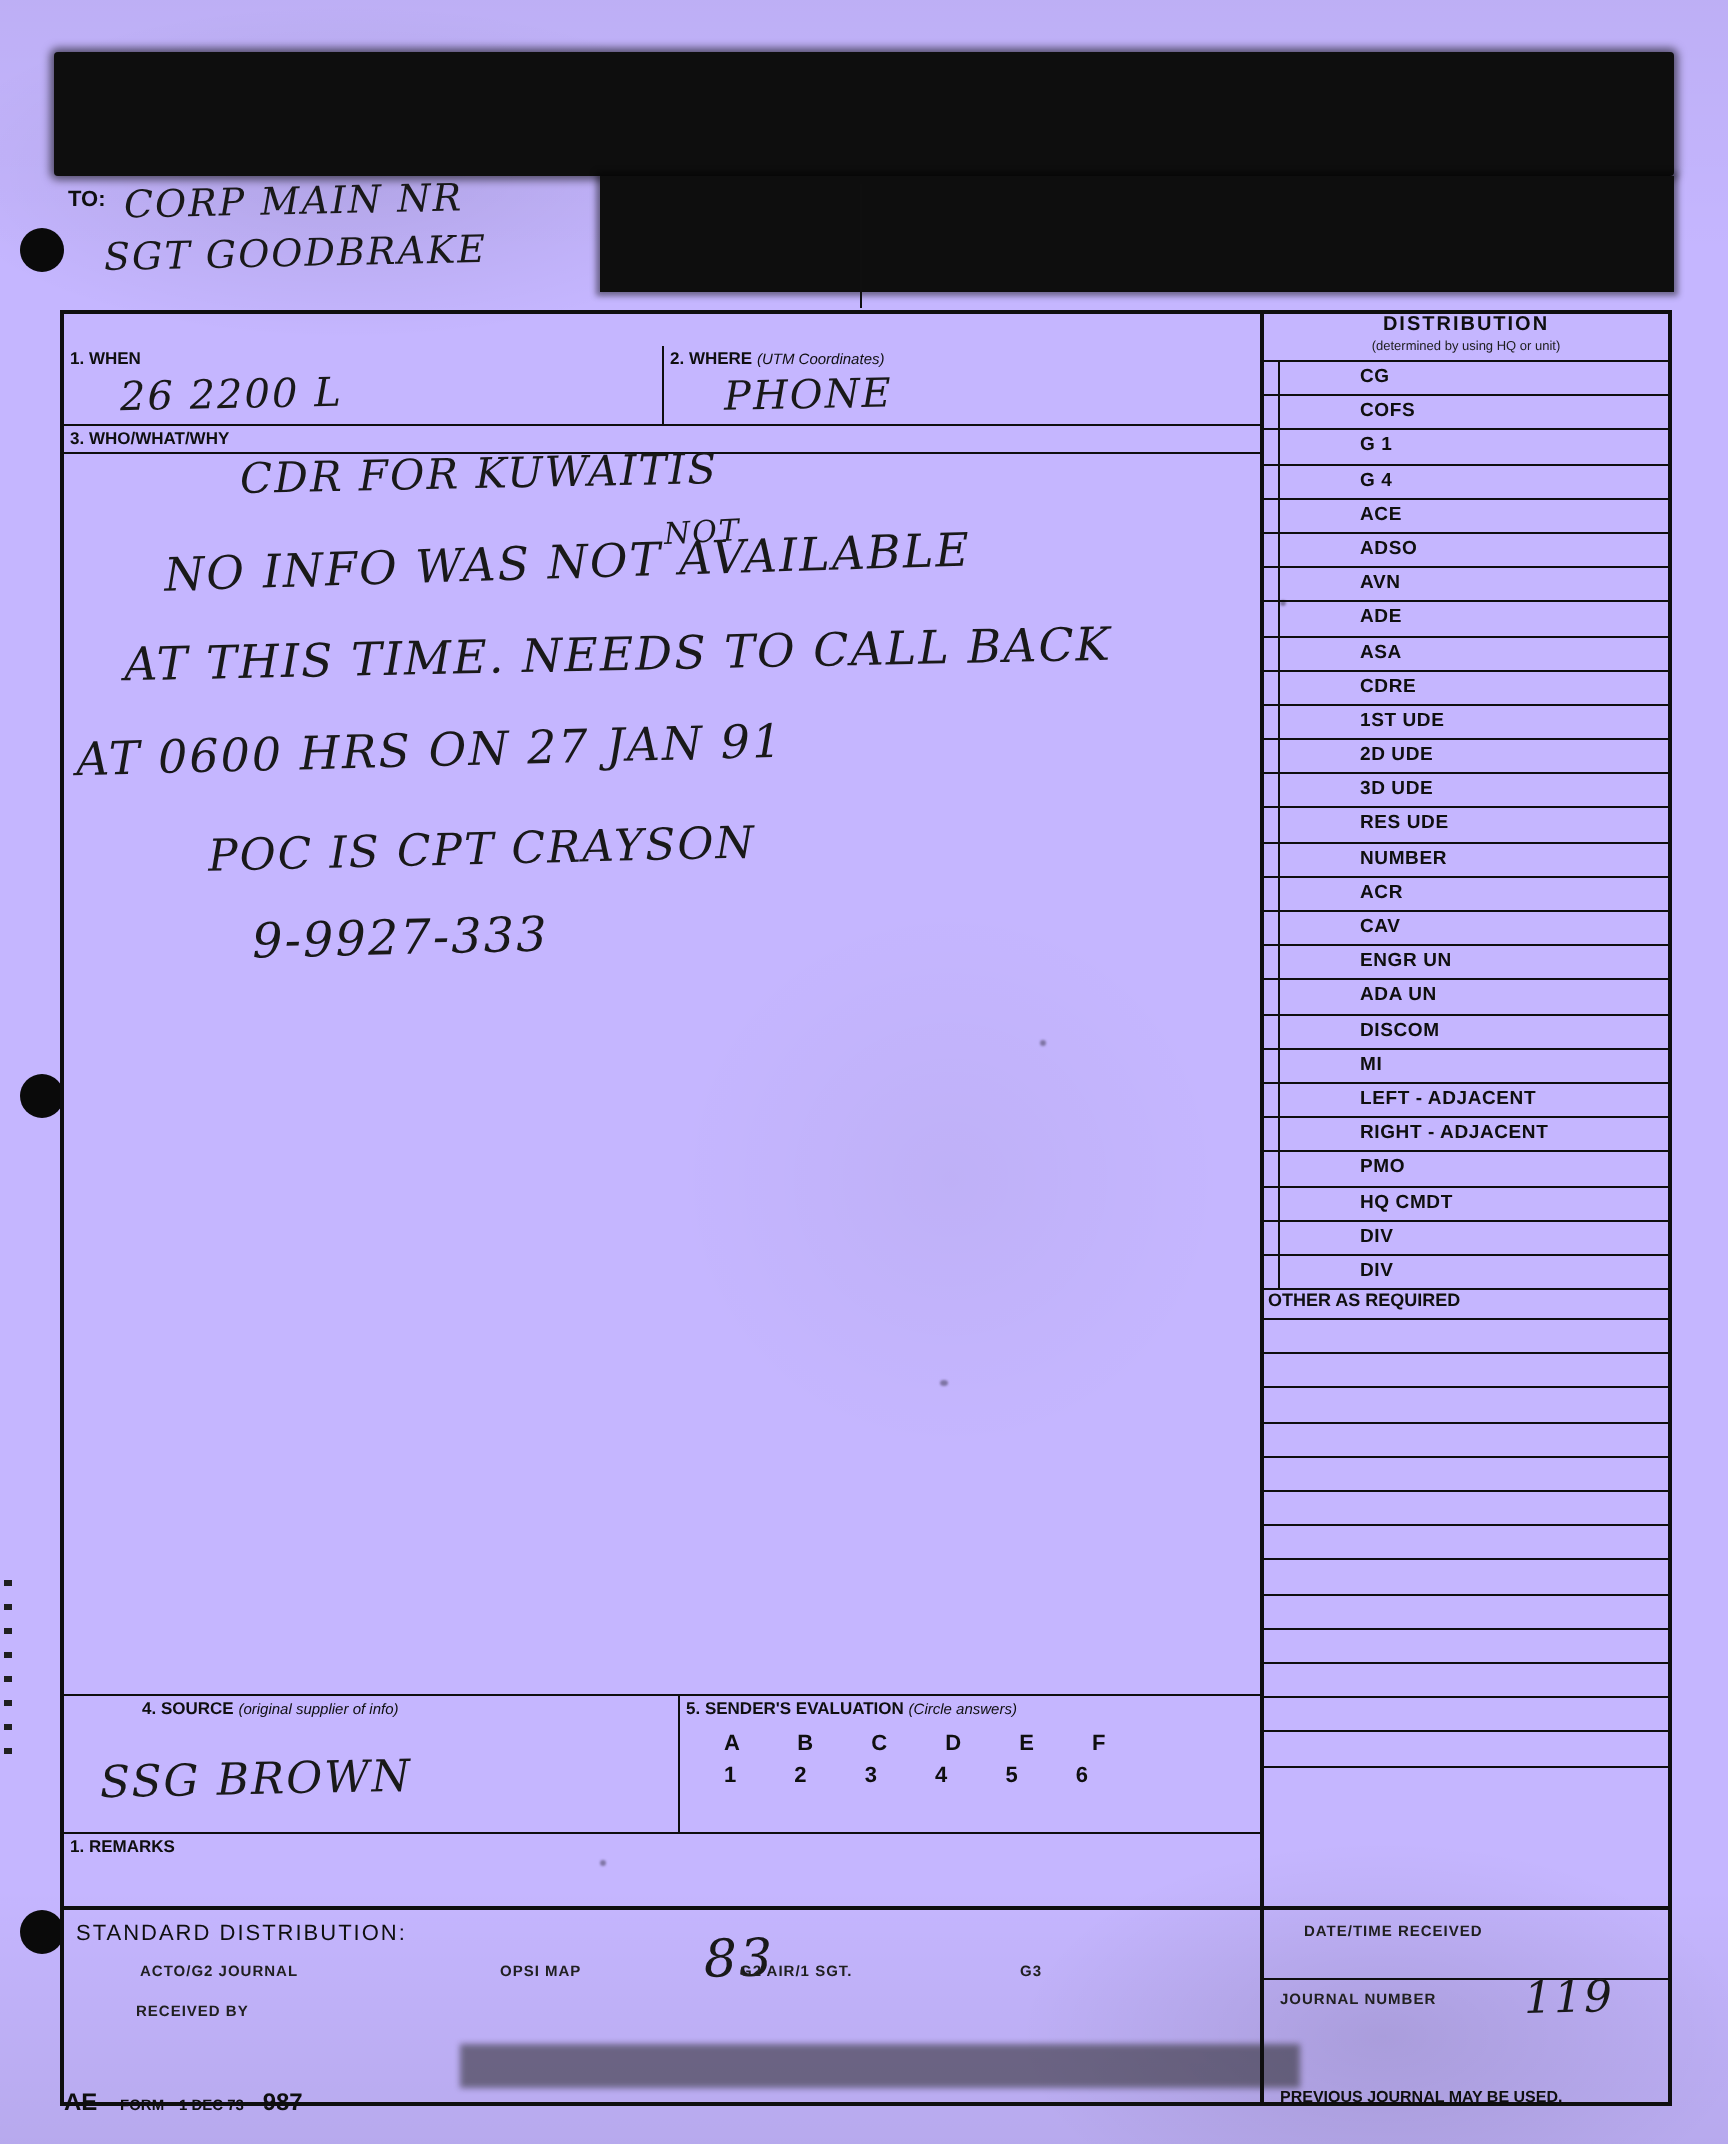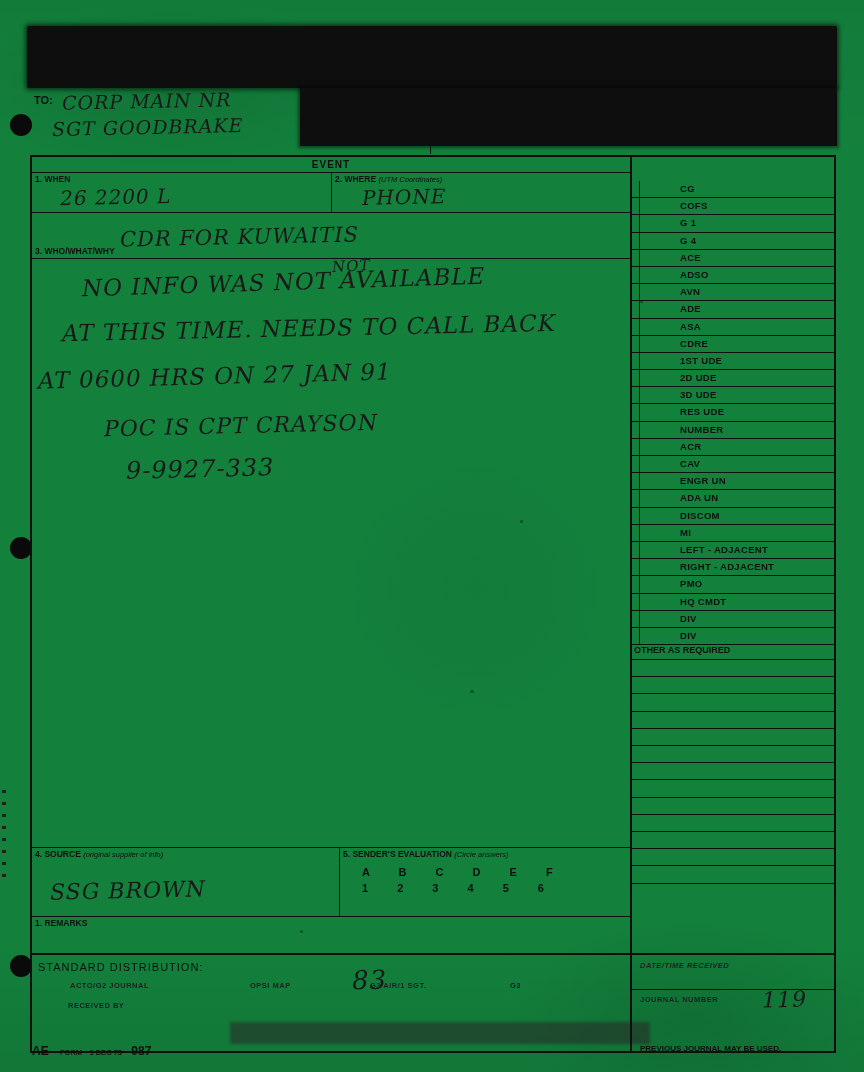--- a/index.html
+++ b/index.html
@@ -13,21 +13,21 @@
     font-family: "Liberation Sans", sans-serif;
     position: relative;
     overflow: hidden;
   }
 
   
   #page {
     position: absolute;
     left: 0; top: 0;
     width: 864px; height: 1072px;
-    background: #15803d;
+    background: #c4b5fd;
     filter: contrast(1.02);
   }
   
   #page::before {
     content: "";
     position: absolute;
     left: 0; top: 0; right: 0; bottom: 0;
     background:
       radial-gradient(ellipse 300px 120px at 20% 8%, rgba(0,0,0,0.09), rgba(0,0,0,0) 70%),
       radial-gradient(ellipse 260px 140px at 80% 95%, rgba(0,0,0,0.10), rgba(0,0,0,0) 70%),
@@ -154,21 +154,20 @@
     display: block;
   }
   .fld-label em {
     font-style: italic;
     font-weight: normal;
     font-size: 7.5px;
   }
   #row-who {
     top: 56px; height: 14px;
     border-bottom: 1px solid #111;
-    margin-top: 32px;
   }
   #who-body {
     position: absolute;
     left: 0; top: 70px;
     width: 600px; height: 620px;
   }
 
   
   #row-source {
     position: absolute;
@@ -177,20 +176,21 @@
     border-top: 1px solid #111;
     border-bottom: 1px solid #111;
     box-sizing: border-box;
   }
   #cell-source {
     position: absolute;
     left: 0; top: 0;
     width: 308px; height: 100%;
     border-right: 1px solid #111;
     box-sizing: border-box;
+    padding-left: 36px;
   }
   #cell-eval {
     position: absolute;
     left: 308px; top: 0;
     width: 292px; height: 100%;
     box-sizing: border-box;
   }
   .eval-grid {
     margin-top: 6px;
     padding-left: 22px;
@@ -344,21 +344,20 @@
     <span class="to-label">TO:</span>
     <span class="hand" style="position:absolute; left:32px; top:-2px; font-size:19px;">CORP MAIN  NR</span>
     <span class="hand" style="position:absolute; left:22px; top:24px; font-size:19px;">SGT GOODBRAKE</span>
     <div style="position:absolute; left:400px; top:0; width:1px; height:62px; background:#111;"></div>
   </div>
 
   <div id="form">
 
     <div id="left-col">
 
-      <div class="band" id="event-title">EVENT</div>
 
       <div class="band" id="row-when">
         <div id="cell-when">
           <span class="fld-label">1. WHEN</span>
           <span class="hand" style="position:absolute; left:28px; top:12px; font-size:20px;">26 2200 L</span>
         </div>
         <div id="cell-where">
           <span class="fld-label">
             <span>2. WHERE</span>
             <em>(UTM Coordinates)</em>
@@ -401,20 +400,24 @@
         </div>
       </div>
 
       <div id="row-remarks">
         <span class="fld-label">1. REMARKS</span>
         <span class="hand" id="remarks-hand">83</span>
       </div>
     </div>
 
     <div id="right-col">
+      <div id="dist-head">
+        <span class="t">DISTRIBUTION</span>
+        <span class="s">(determined by using HQ or unit)</span>
+      </div>
       <div id="dist-list">
           <div class="dist-row left-tick">
             <span class="nm">CG</span>
           </div>
           <div class="dist-row left-tick">
             <span class="nm">COFS</span>
           </div>
           <div class="dist-row left-tick">
             <span class="nm">G 1</span>
           </div>
@@ -514,21 +517,21 @@
         <span class="tiny" style="position: absolute; left: 0px; top: 0px; font-weight: bold;">ACTO/G2 JOURNAL</span>
         <span class="tiny" style="position: absolute; left: 180px; top: 0px; font-weight: bold;">OPSI MAP</span>
         <span class="tiny" style="position: absolute; left: 300px; top: 0px; font-weight: bold;">G2 AIR/1 SGT.</span>
         <span class="tiny" style="position: absolute; left: 440px; top: 0px; font-weight: bold;">G3</span>
       </div>
     <span class="tiny" style="position:absolute; left:8px; top:46px; font-weight:bold;margin-left:30px;">RECEIVED BY</span>
 
   </div>
 
   <div id="foot-right">
-    <span class="tiny" style="position:absolute; left:8px; top:6px; font-weight:bold;font-style:italic;">DATE/TIME RECEIVED</span>
+    <span class="tiny" style="position:absolute; left:20px; top:6px; font-weight:bold;">DATE/TIME RECEIVED</span>
     <div style="position:absolute; left:0; top:34px; width:100%; height:1px; background:#111;"></div>
     <span class="tiny" style="position:absolute; left:8px; top:40px; font-weight:bold;">JOURNAL NUMBER</span>
     <span class="hand" style="position:absolute; left:130px; top:32px; font-size:22px;">119</span>
   </div>
 
   <div id="form-id">
     <span>AE</span>
     <span style="font-size:7.5px; margin-left:8px;">FORM</span>
     <span style="font-size:7.5px; margin-left:4px;">1 DEC 73</span>
     <span style="margin-left:6px;">987</span>

